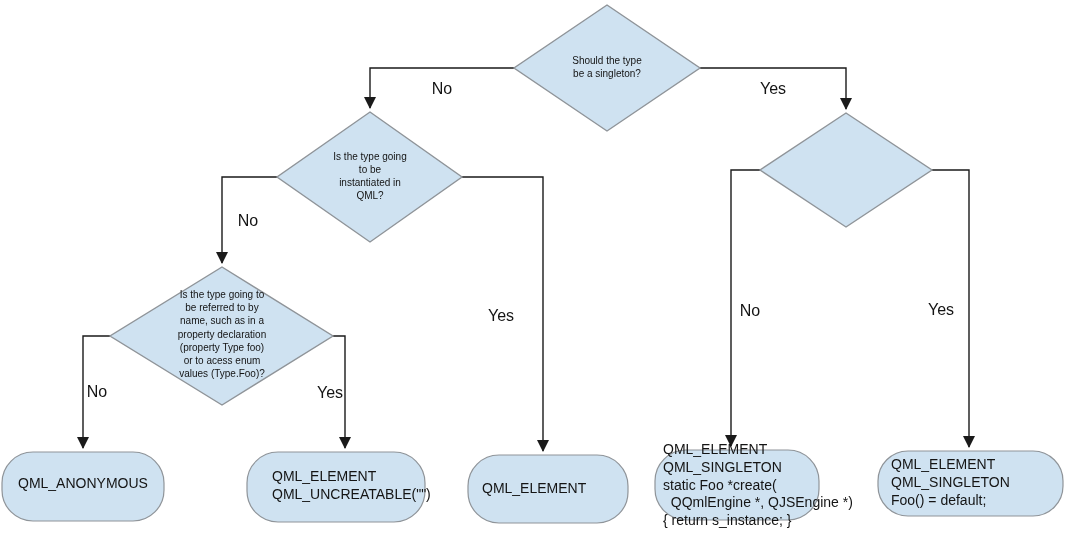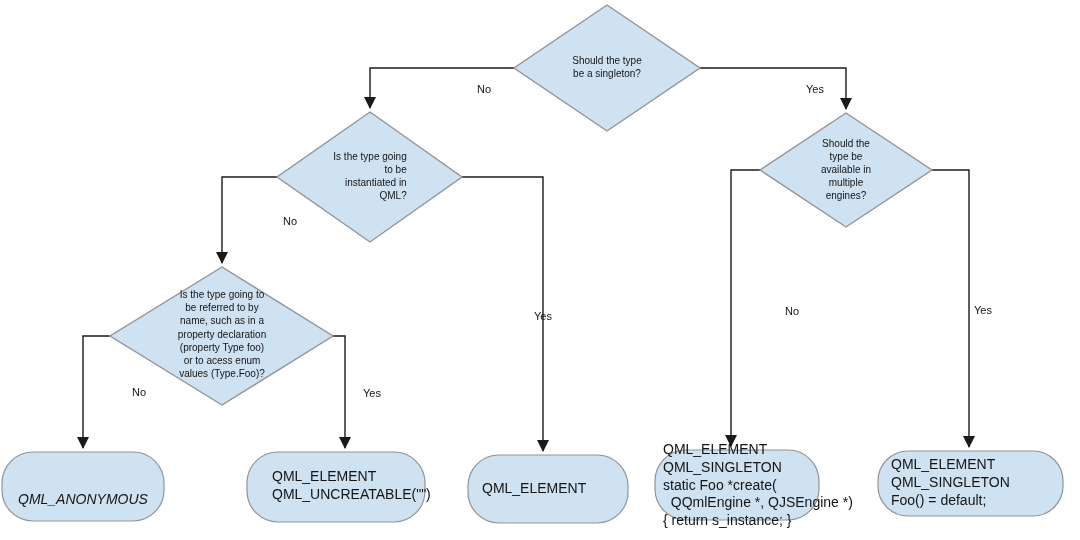--- a/index.html
+++ b/index.html
@@ -53,23 +53,22 @@
   }
   .code-text {
     transform: translateY(-50%);
     text-align: left;
     white-space: pre;
     font-size: 14px;
     line-height: 1.27;
   }
   .edge-label {
     transform: translate(-50%, -50%);
-    font-size: 11px;
+    font-size: 16px;
     white-space: nowrap;
-    margin-left: 42px;
   }
 </style>
 </head>
 <body>
 
 <div id="canvas">
 
   <svg id="shapes" width="1080" height="540" viewBox="0 0 1080 540">
     <defs>
       <marker id="arrow" markerUnits="userSpaceOnUse" markerWidth="14" markerHeight="16" refX="11" refY="6" orient="auto">
@@ -93,38 +92,33 @@
 
     <rect class="terminal-shape" x="2" y="452" width="162" height="69" rx="31"></rect>
     <rect class="terminal-shape" x="247" y="452" width="178" height="70" rx="31"></rect>
     <rect class="terminal-shape" x="468" y="455" width="160" height="68" rx="31"></rect>
     <rect class="terminal-shape" x="655" y="450" width="164" height="70" rx="31"></rect>
     <rect class="terminal-shape" x="878" y="451" width="185" height="65" rx="30"></rect>
   </svg>
 
   <div class="txt node-text" style="left:607px; top:67px;">Should the type
 be a singleton?</div>
-  <div class="txt node-text" style="left:370px; top:176px;text-align:right;">Is the type going
+  <div class="txt node-text" style="left:370px; top:176px;">Is the type going
 to be
 instantiated in
 QML?</div>
   <div class="txt node-text small" style="left:222px; top:334px;">Is the type going to
 be referred to by
 name, such as in a
 property declaration
 (property Type foo)
 or to acess enum
 values (Type.Foo)?</div>
-  <div class="txt node-text" style="left:846px; top:169px;">Should the
-type be
-available in
-multiple
-engines?</div>
 
-  <div class="txt code-text" style="left:18px; top:500px;font-style:italic;">QML_ANONYMOUS</div>
+  <div class="txt code-text" style="left:18px; top:484px;">QML_ANONYMOUS</div>
   <div class="txt code-text" style="left:272px; top:486px;">QML_ELEMENT
 QML_UNCREATABLE("")</div>
   <div class="txt code-text" style="left:482px; top:489px;">QML_ELEMENT</div>
   <div class="txt code-text" style="left:663px; top:485px;">QML_ELEMENT
 QML_SINGLETON
 static Foo *create(
   QQmlEngine *, QJSEngine *)
 { return s_instance; }</div>
   <div class="txt code-text" style="left:891px; top:483px;">QML_ELEMENT
 QML_SINGLETON

